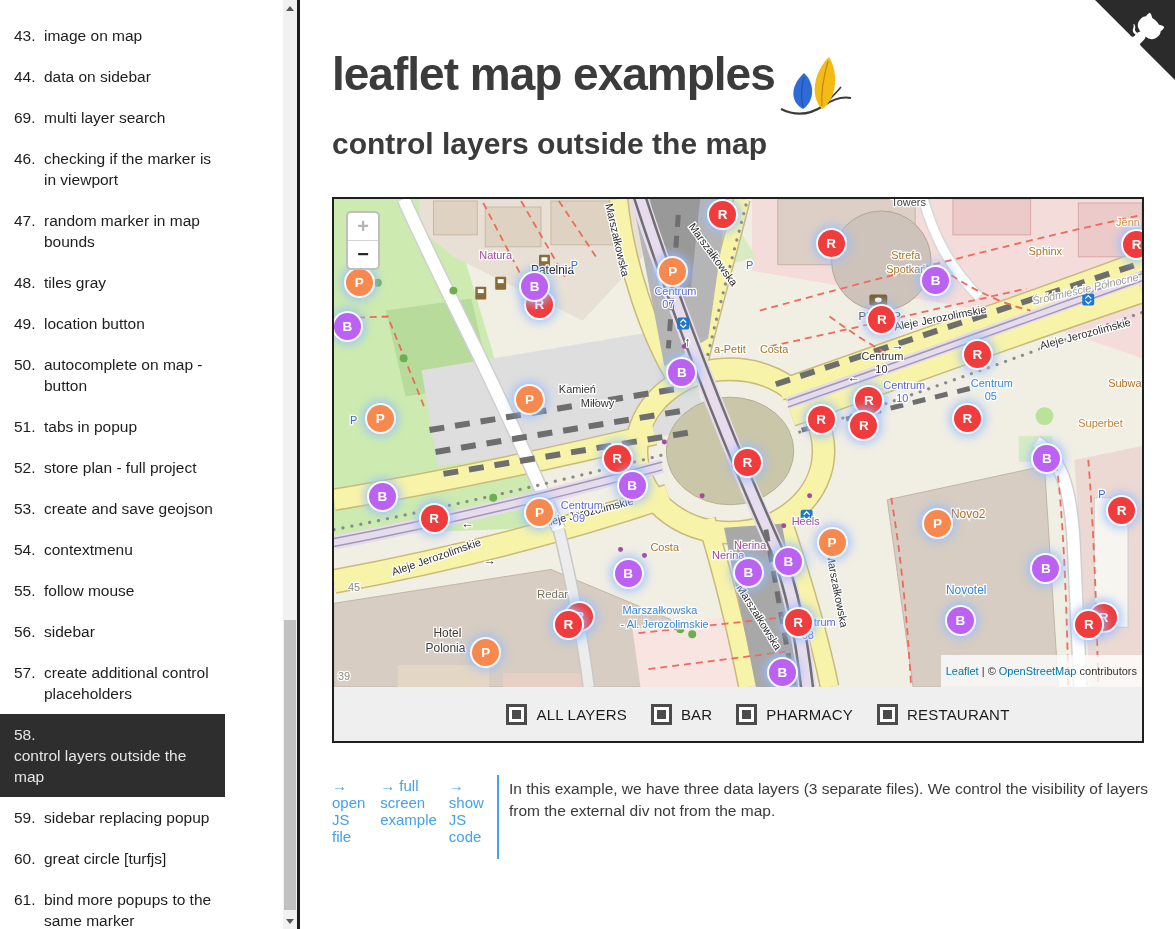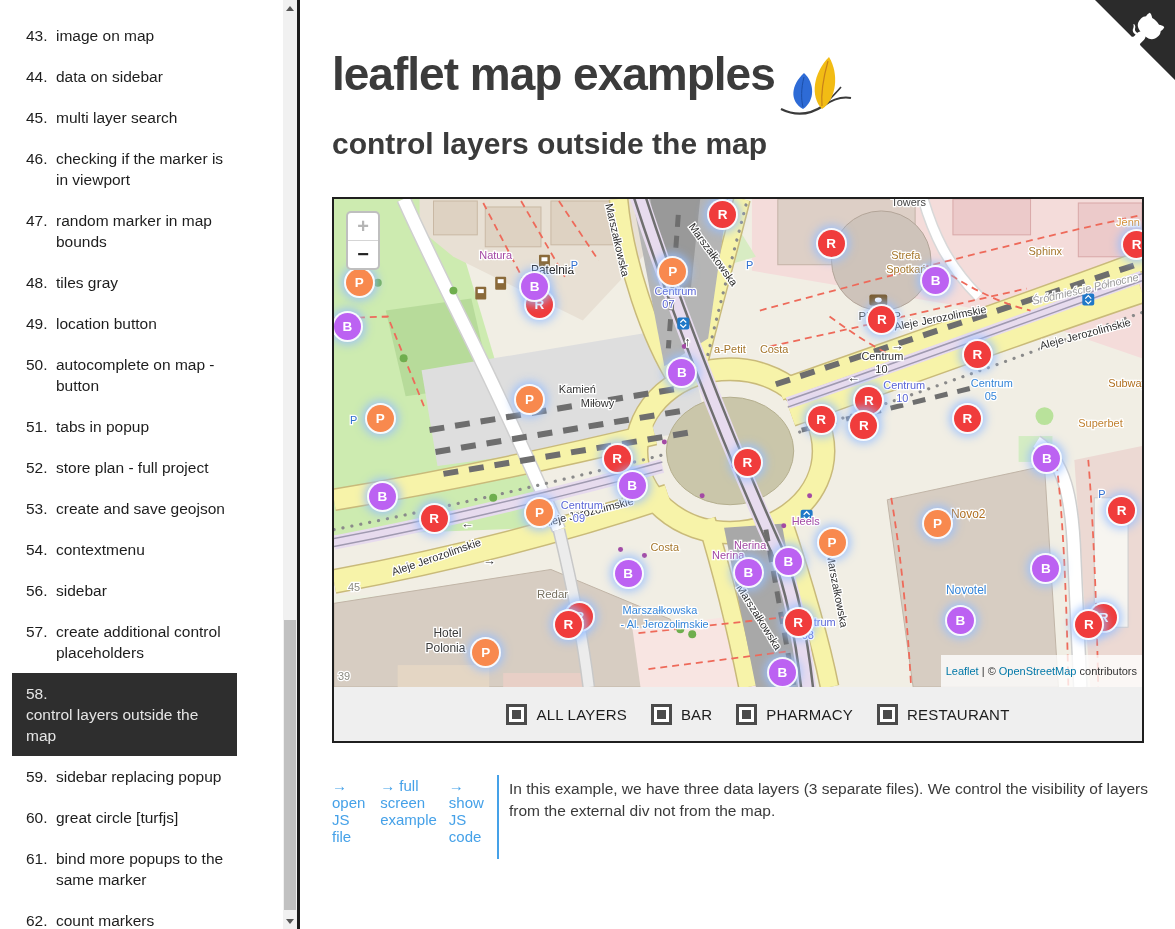--- a/index.html
+++ b/index.html
@@ -1,20 +1,20 @@
 <!DOCTYPE html>
 <html style="--c-rest: #f03c3c; --c-pharm: #f8894e; --c-bar: #bc62f2; --link: #45a1e8; --sel-bg: #2e2e2e;"><head>
 <meta charset="utf-8">
 <style>
   html,body{margin:0;padding:0;}
   body{width:1175px;height:929px;position:relative;overflow:hidden;background:#fff;
        font-family:"Liberation Sans",sans-serif;color:#1d1d1d;}
 
   
-  .sidebar{position:absolute;left:0;top:0;width:225px;height:929px;overflow:hidden;background:#fff;margin-left:12px;}
+  .sidebar{position:absolute;left:0;top:0;width:225px;height:929px;overflow:hidden;background:#fff;}
   #sidebar-list{position:absolute;top:-26px;left:0;right:0;}
   .side-item{display:flex;padding:10px 6px 10px 14px;font-size:15.5px;line-height:21px;cursor:pointer;}
   .side-item .num{width:30px;flex:none;}
   .side-item .lbl{flex:1;}
   .side-item.selected{background:var(--sel-bg,#2e2e2e);color:#e5e5e5;flex-direction:column;}
   .scrollbar{position:absolute;left:283px;top:0;width:14px;height:929px;background:#f1f1f1;}
   .sb-btn{position:absolute;left:0;width:14px;height:16px;display:flex;align-items:center;justify-content:center;cursor:pointer;}
   .sb-up{top:0;} .sb-down{bottom:0;}
   .tri-up{width:0;height:0;border-left:4px solid transparent;border-right:4px solid transparent;border-bottom:5px solid #555;}
   .tri-down{width:0;height:0;border-left:4px solid transparent;border-right:4px solid transparent;border-top:5px solid #555;}
@@ -70,21 +70,21 @@
       </div>
       <div class="side-item">
         <span class="num">43.</span>
         <span class="lbl">image on map</span>
       </div>
       <div class="side-item">
         <span class="num">44.</span>
         <span class="lbl">data on sidebar</span>
       </div>
       <div class="side-item">
-        <span class="num">45.</span>
+        <span class="num">69.</span>
         <span class="lbl">multi layer search</span>
       </div>
       <div class="side-item">
         <span class="num">46.</span>
         <span class="lbl">checking if the marker is in viewport</span>
       </div>
       <div class="side-item">
         <span class="num">47.</span>
         <span class="lbl">random marker in map bounds</span>
       </div>
@@ -108,20 +108,24 @@
         <span class="num">52.</span>
         <span class="lbl">store plan - full project</span>
       </div>
       <div class="side-item">
         <span class="num">53.</span>
         <span class="lbl">create and save geojson</span>
       </div>
       <div class="side-item">
         <span class="num">54.</span>
         <span class="lbl">contextmenu</span>
+      </div>
+      <div class="side-item">
+        <span class="num">55.</span>
+        <span class="lbl">follow mouse</span>
       </div>
       <div class="side-item">
         <span class="num">56.</span>
         <span class="lbl">sidebar</span>
       </div>
       <div class="side-item">
         <span class="num">57.</span>
         <span class="lbl">create additional control placeholders</span>
       </div>
       <div class="side-item selected">

